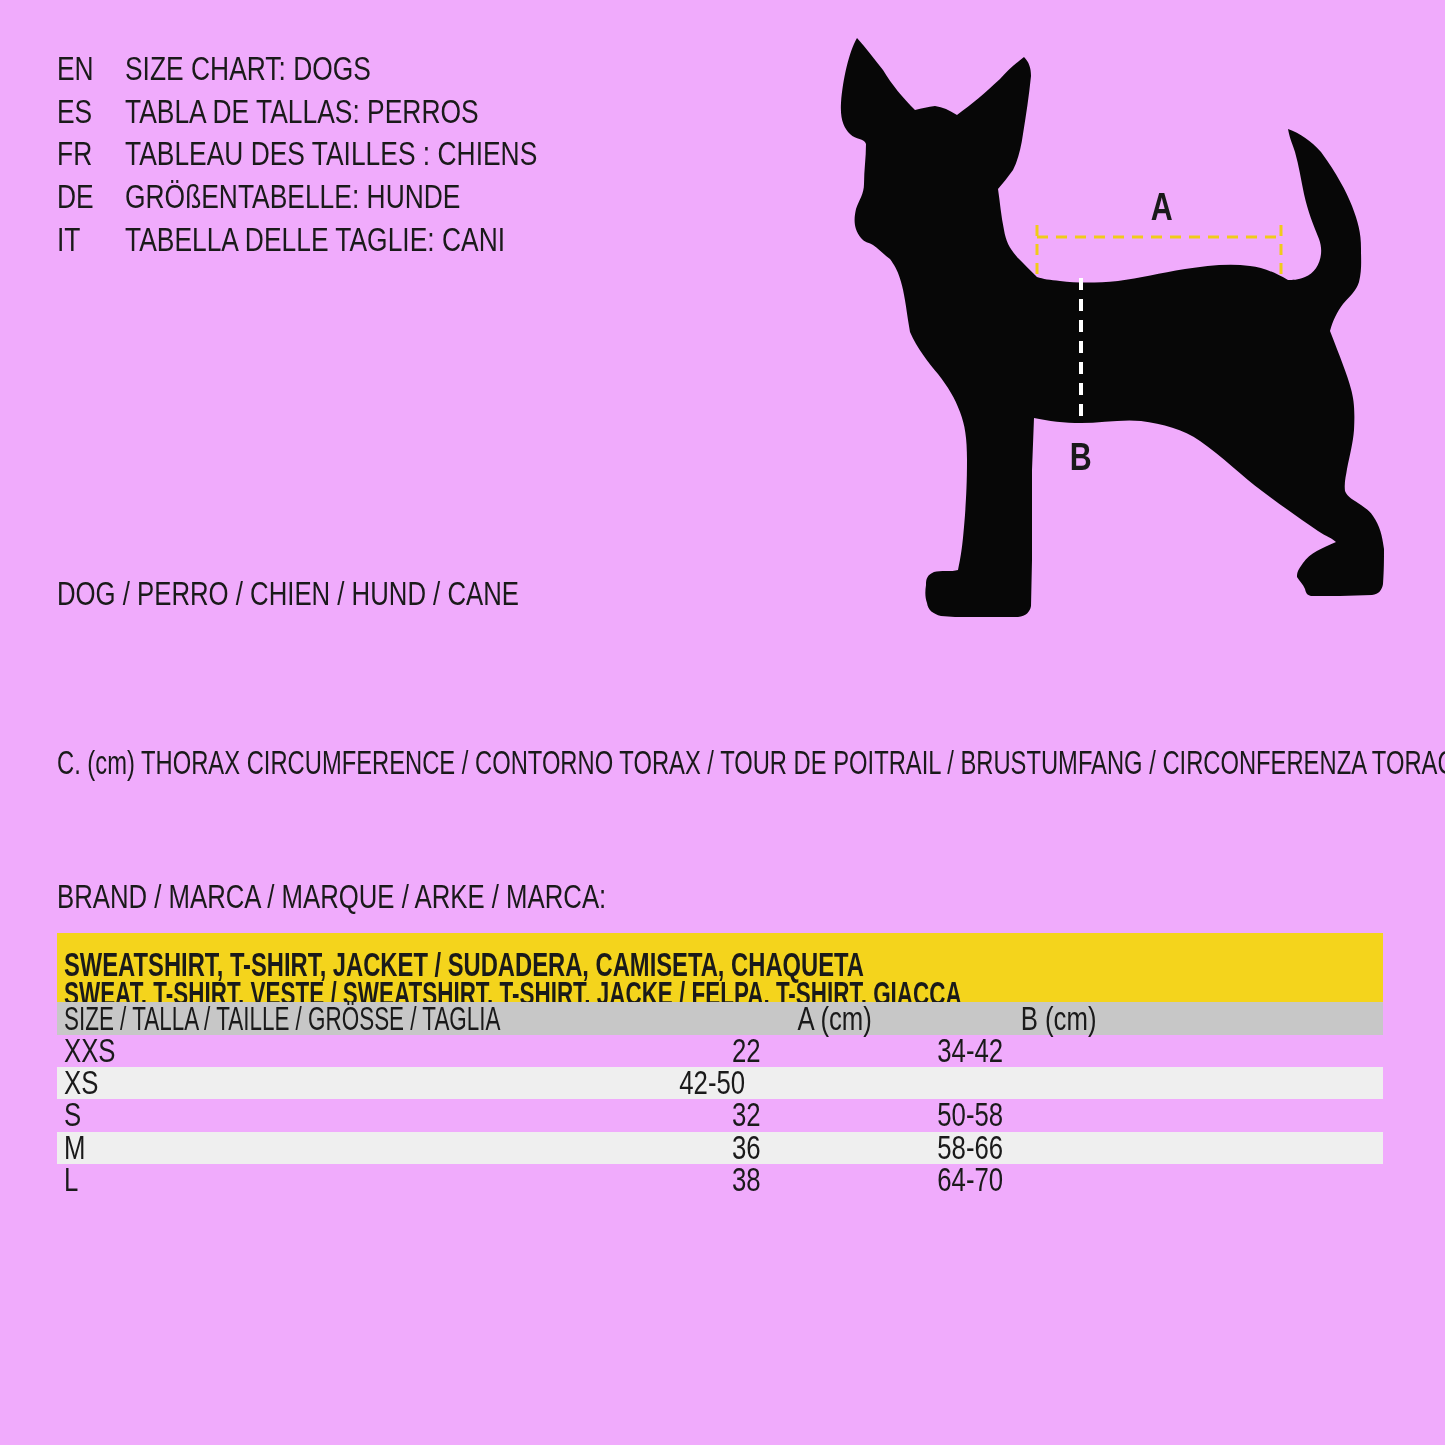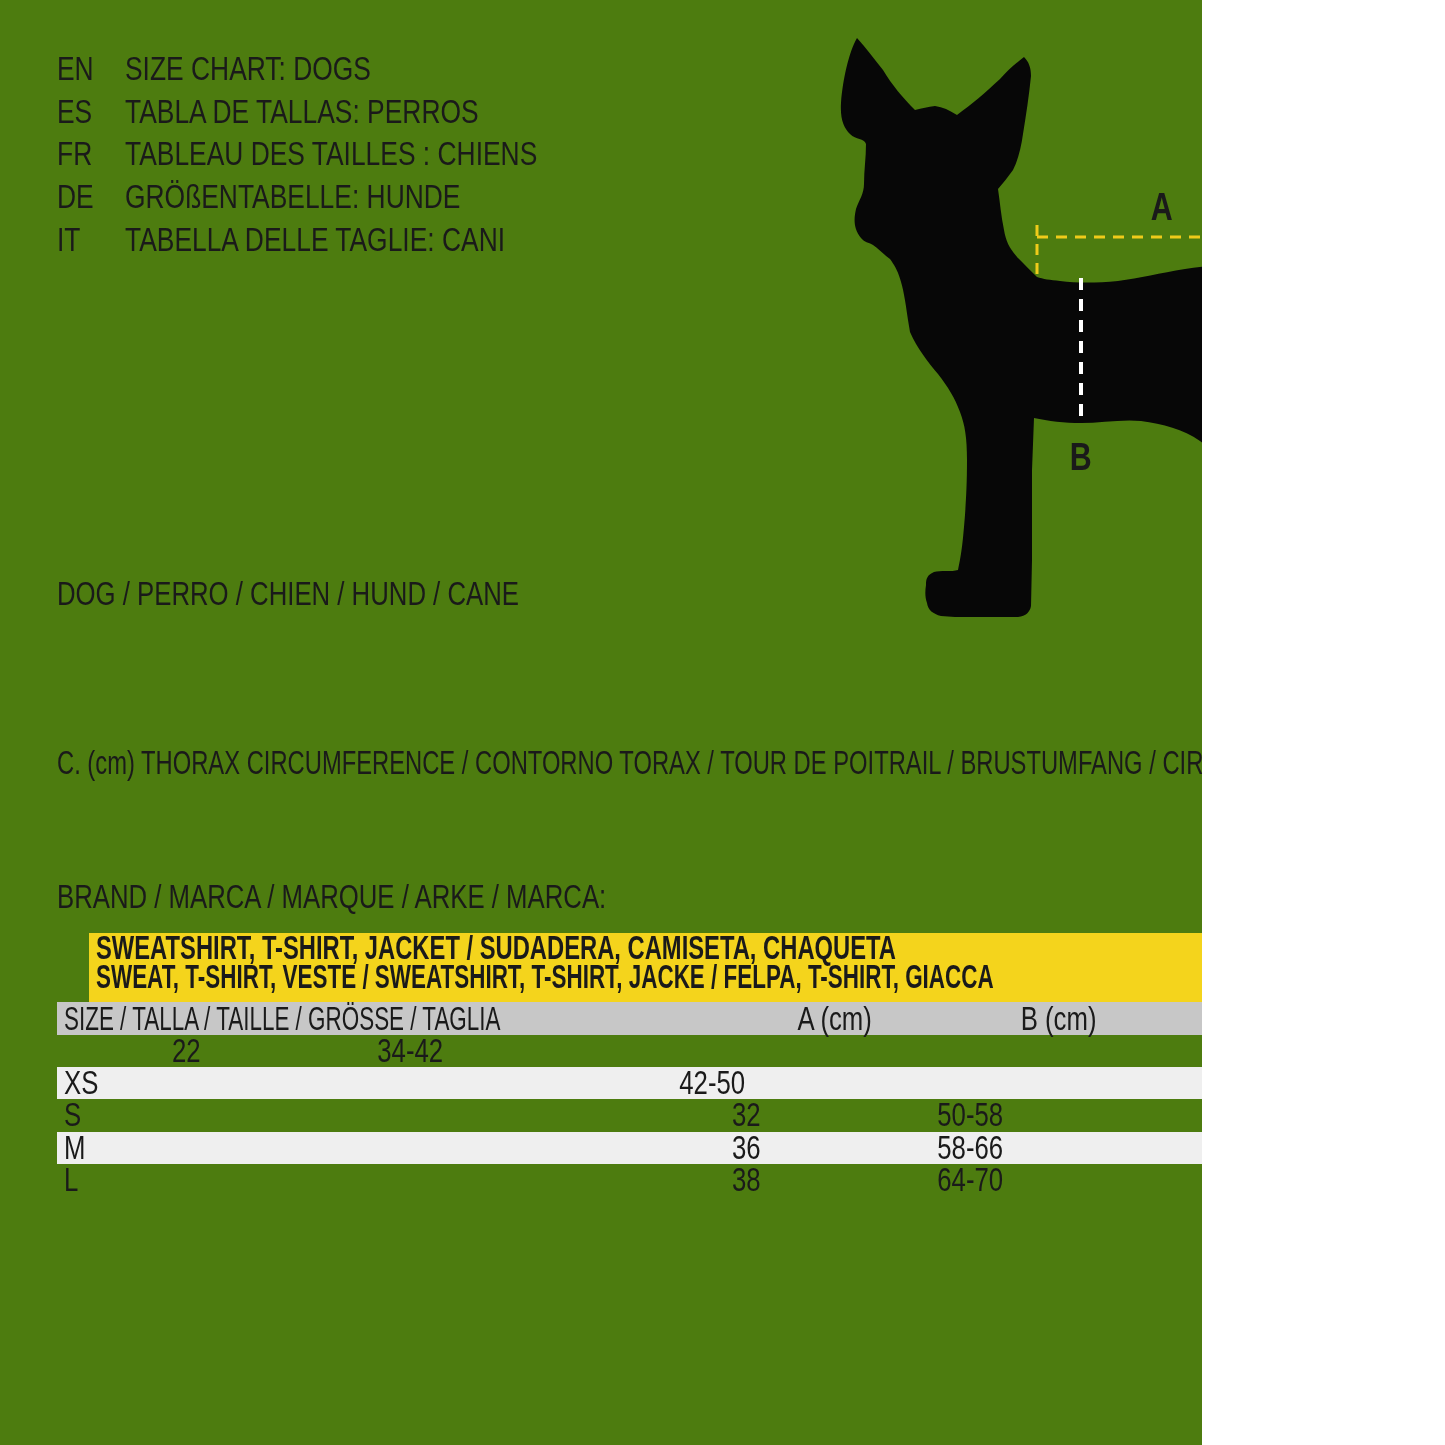--- a/index.html
+++ b/index.html
@@ -6,21 +6,21 @@
     --yellow_banner:#F4D41C;
     --yellow_dash:#EFCB1A;
     --table_header_gray:#C7C7C7;
     --row_stripe_gray:#EFEFEF;
     --text_black:#1A1A1A;
     --dog_black:#070707;
     --measure_b_dash:#FFFFFF;
   }
   html,body{margin:0;padding:0;background:#fff;}
   .page{
-    position:relative;width:1202px;height:1445px;background:#4d7c0f;overflow:hidden;
+    position:relative;width:1445px;height:1445px;background:#f0abfc;overflow:hidden;
     font-family:"Liberation Sans",sans-serif;color:var(--text_black);
   }
   .cx{display:inline-block;transform-origin:left center;white-space:nowrap;}
   .cx80{transform:scaleX(.80);}
   .cx78{transform:scaleX(.78);}
   .cx72{transform:scaleX(.72);}
   .cx68{transform:scaleX(.68);}
   .ctr{transform-origin:center center;}
 
   
@@ -40,22 +40,22 @@
   
   .caption{position:absolute;left:57px;font-size:33px;line-height:33px;}
   .dog-caption{top:577px;}
   .measure-a{top:703px;}
   .measure-c{top:746px;}
   .brand-line{top:880px;text-decoration:underline;}
 
   
   .banner{
     position:absolute;left:57px;top:933px;width:1326px;height:69px;
-    background:var(--yellow_banner);box-sizing:border-box;padding:1px 0 0 7px;
-    font-weight:bold;font-size:33px;margin-left:32px;
+    background:var(--yellow_banner);box-sizing:border-box;padding:18px 0 0 7px;
+    font-weight:bold;font-size:33px;
   }
   .banner-line{height:28.5px;line-height:28.5px;}
 
   
   .size-table{position:absolute;left:57px;top:1002px;width:1326px;font-size:33px;}
   .trow{display:flex;align-items:center;height:32.2px;}
   .thead{height:33px;background:var(--table_header_gray);}
   .stripe{background:var(--row_stripe_gray);}
   .c1{flex:0 0 560px;box-sizing:border-box;padding-left:7px;}
   .c2{flex:0 0 258px;display:flex;justify-content:center;}
@@ -201,20 +201,21 @@
     <div class="trow thead">
       <span class="c1"><span class="cx cx68">SIZE / TALLA / TAILLE / GRÖSSE / TAGLIA</span></span>
       <span class="c2">
           <span class="cx cx78 ctr">A (cm)</span>
         </span>
       <span class="c3">
           <span class="cx cx78 ctr">B (cm)</span>
         </span>
     </div>
     <div class="trow">
+      <span class="c1"><span class="cx cx78">XXS</span></span>
       <span class="c2">
           <span class="cx cx78 ctr">22</span>
         </span>
       <span class="c3">
           <span class="cx cx78 ctr">34-42</span>
         </span>
     </div>
     <div class="trow stripe">
       <span class="c1"><span class="cx cx78">XS</span></span>
       <span class="c3">

